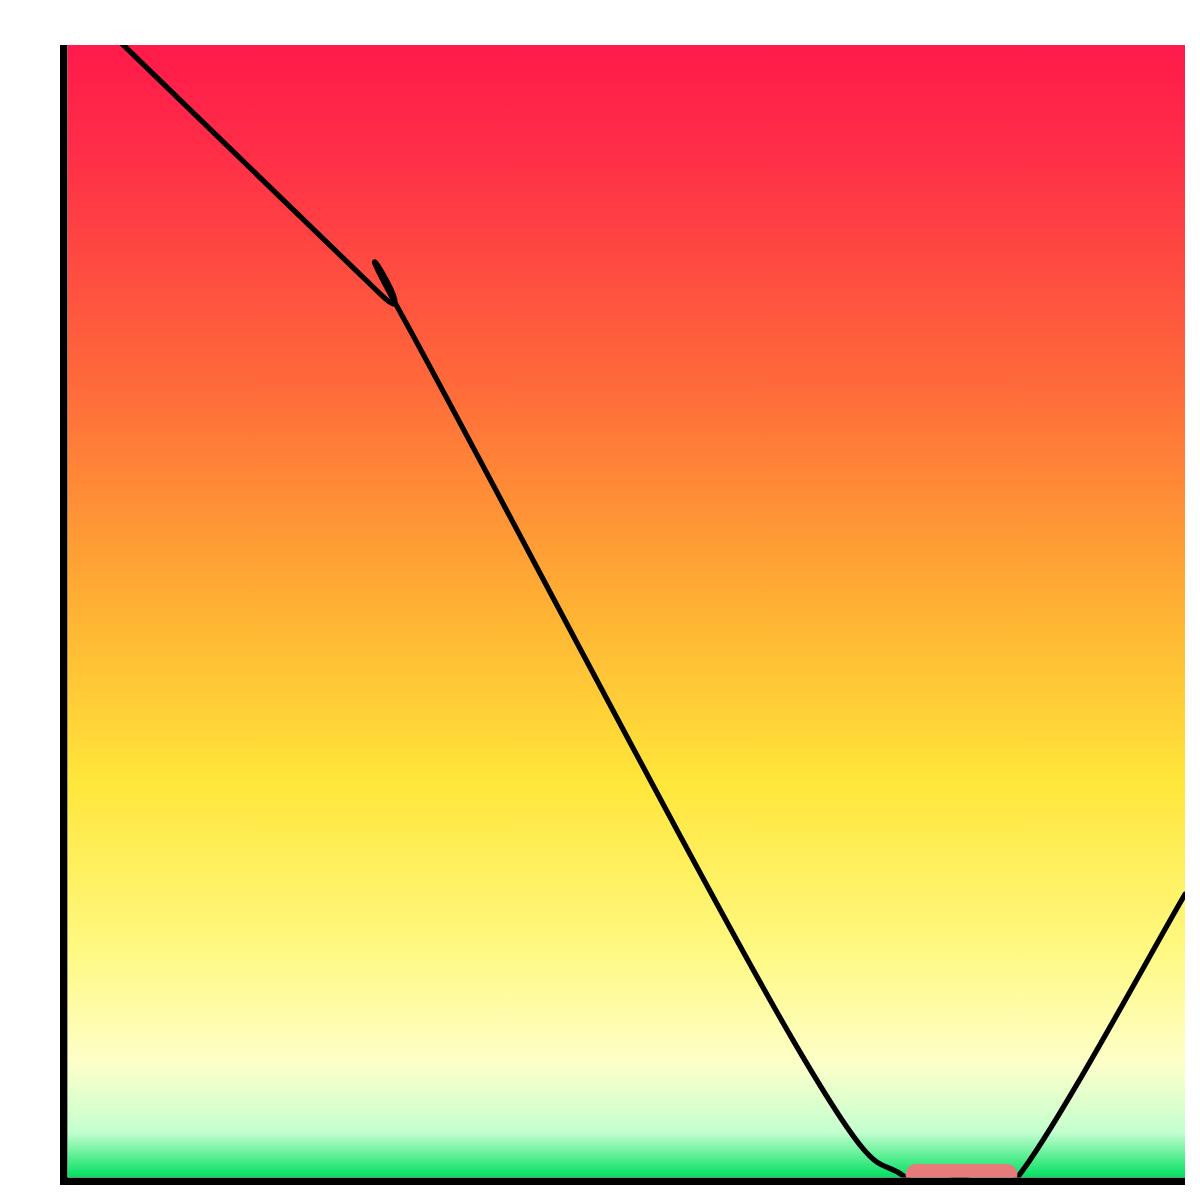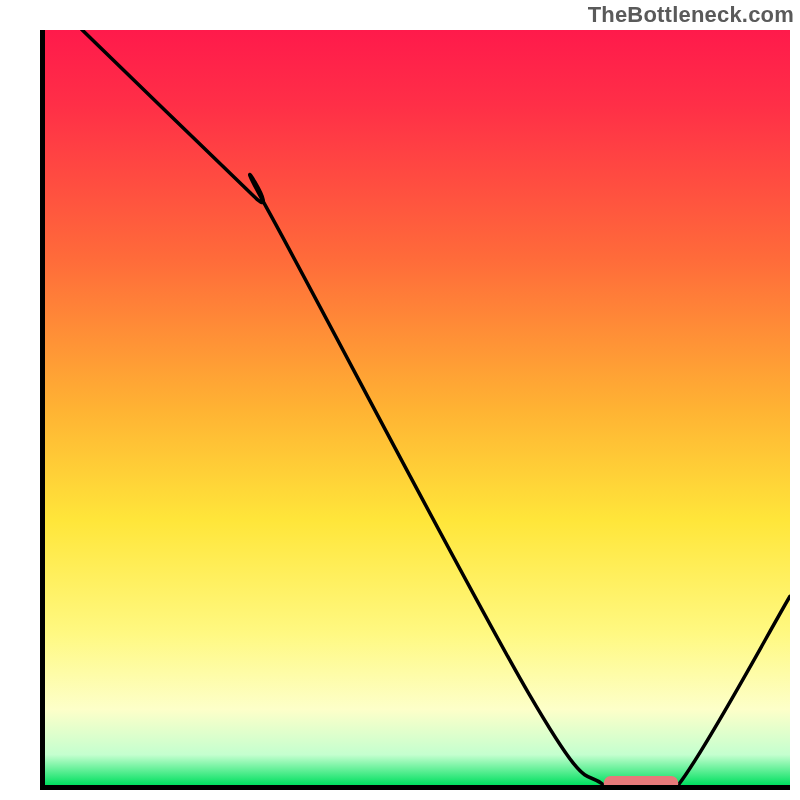--- a/index.html
+++ b/index.html
@@ -43,21 +43,20 @@
     height: 755px;
   }
   svg {
     display: block;
   }
 </style>
 </head>
 <body>
 
 <div class="stage">
-  <div class="watermark">TheBottleneck.com</div>
 
   <div class="plot-wrap">
     <div class="plot-inner">
       <svg width="745" height="755" viewBox="0 0 745 755" preserveAspectRatio="none">
         <defs>
           <linearGradient id="bg-grad" x1="0" y1="0" x2="0" y2="1">
               <stop offset="0%" stop-color="#ff1a4b"></stop>
               <stop offset="10%" stop-color="#ff2f47"></stop>
               <stop offset="30%" stop-color="#ff6a3a"></stop>
               <stop offset="50%" stop-color="#ffb233"></stop>

